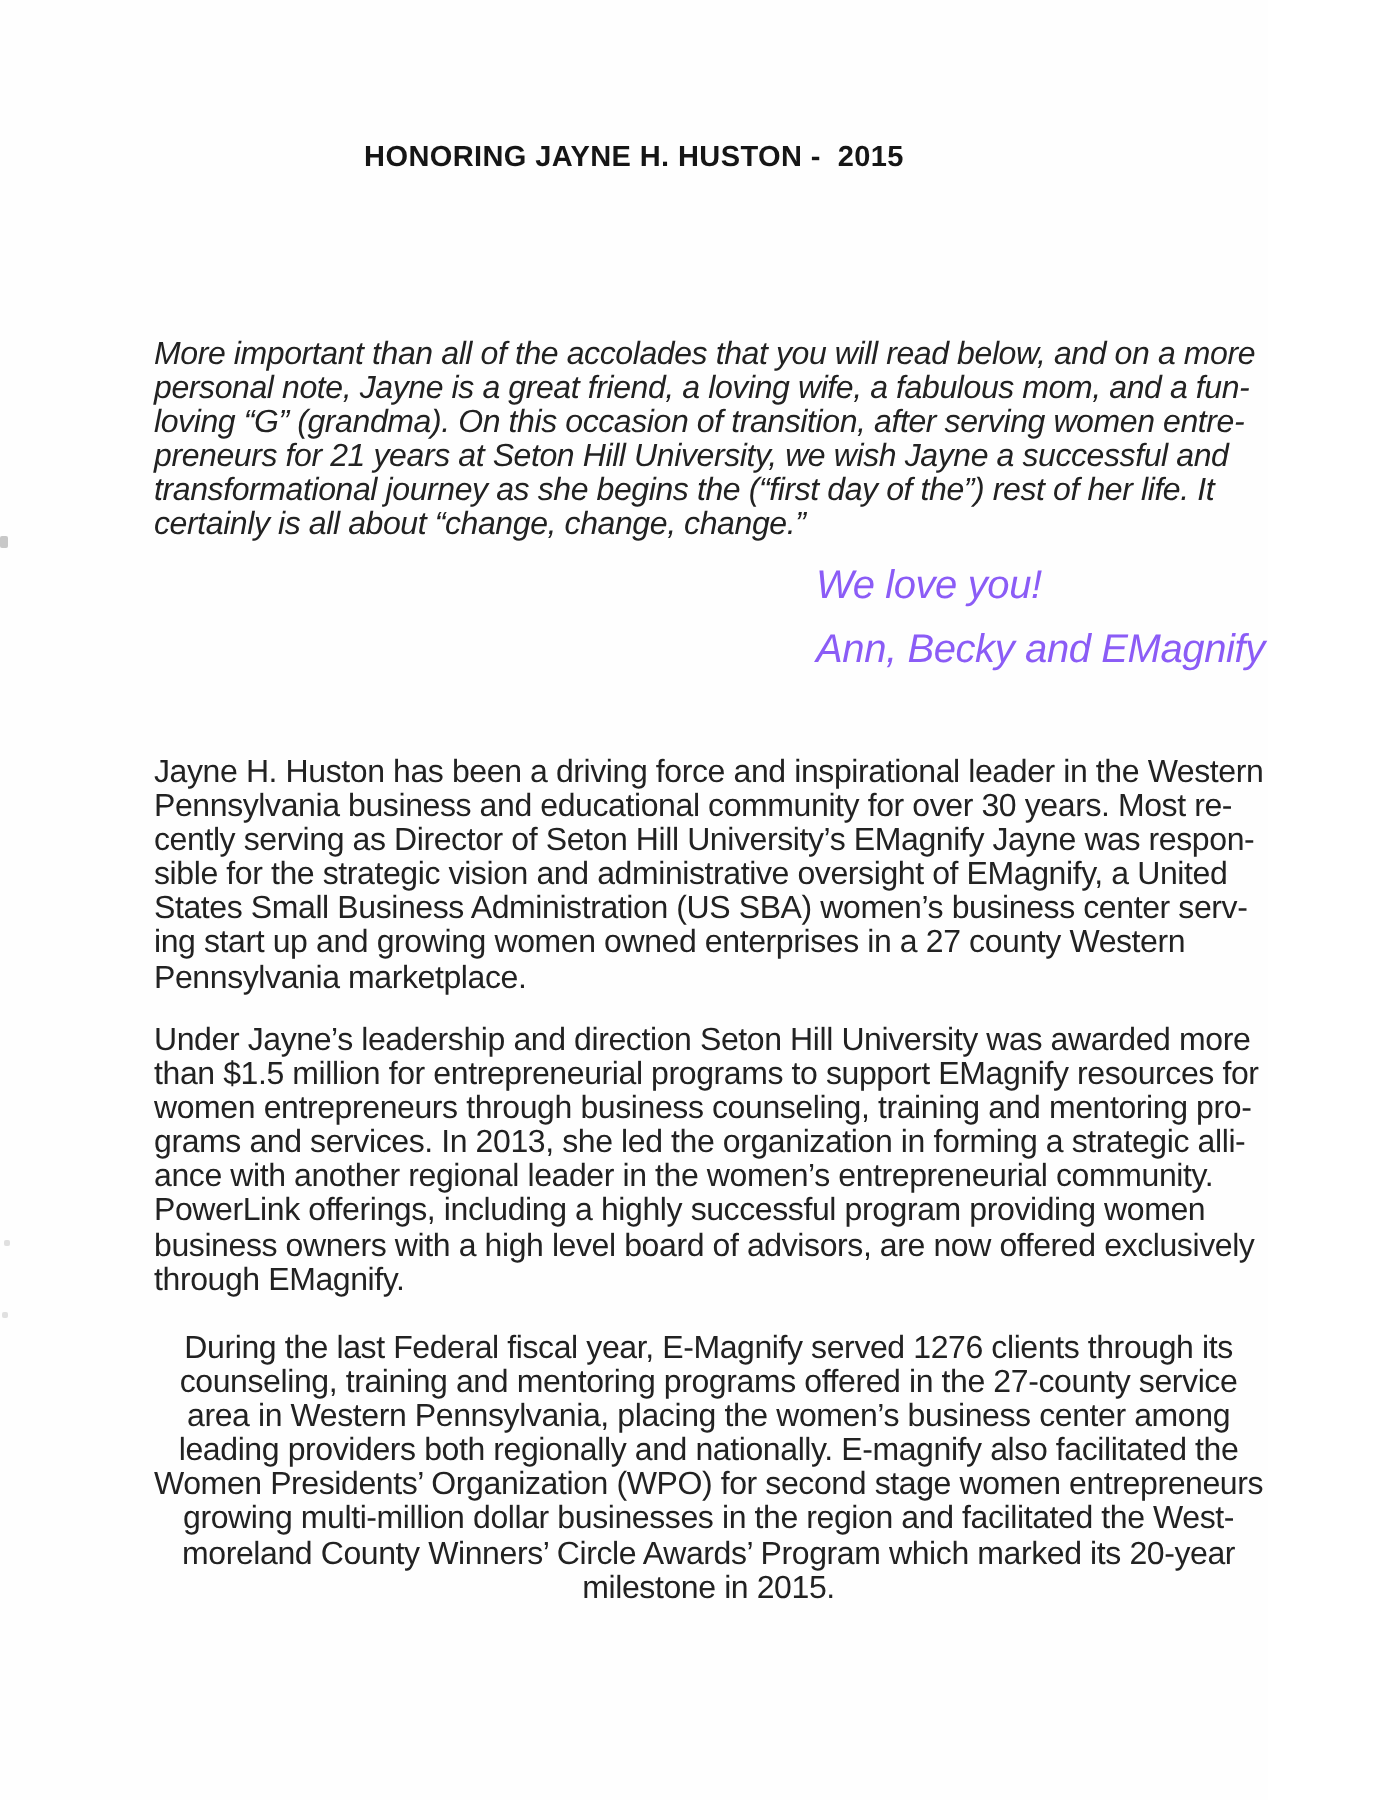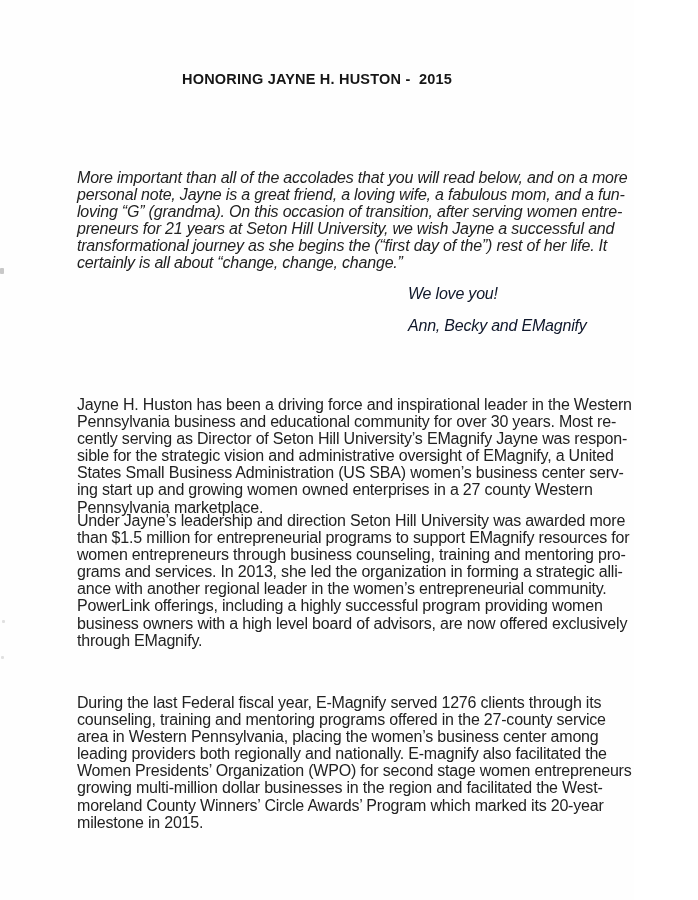--- a/index.html
+++ b/index.html
@@ -40,31 +40,31 @@
     color: #222222;
   }
   .intro {
     top: 169px;
     font-style: italic;
   }
   .closing-line {
     position: absolute;
     left: 408px;
     font-style: italic;
-    font-size: 16px;
+    font-size: 20px;
     line-height: 19px;
     letter-spacing: -0.2px;
     white-space: pre;
-    color: #0f172a;
+    color: #8b5cf6;
   }
   .closing-salutation { top: 284px; }
   .closing-signature  { top: 316px; }
-  .para1 { top: 396px; }
+  .para1 { top: 378px; }
   .para2 { top: 512px; }
-  .para3 { top: 694px; }
+  .para3 { top: 666px; text-align: center; }
   .speck {
     position: absolute;
     background: #9a9a9a;
     opacity: 0.55;
     border-radius: 1px;
   }
   .speck-1 { left: 0px;   top: 268px; width: 4px; height: 6px; }
   .speck-2 { left: 2px;   top: 620px; width: 3px; height: 3px; opacity: 0.3; }
   .speck-3 { left: 1px;   top: 656px; width: 3px; height: 3px; opacity: 0.3; }
   .speck-4 { left: 690px; top: 214px; width: 4px; height: 4px; opacity: 0.2; }

